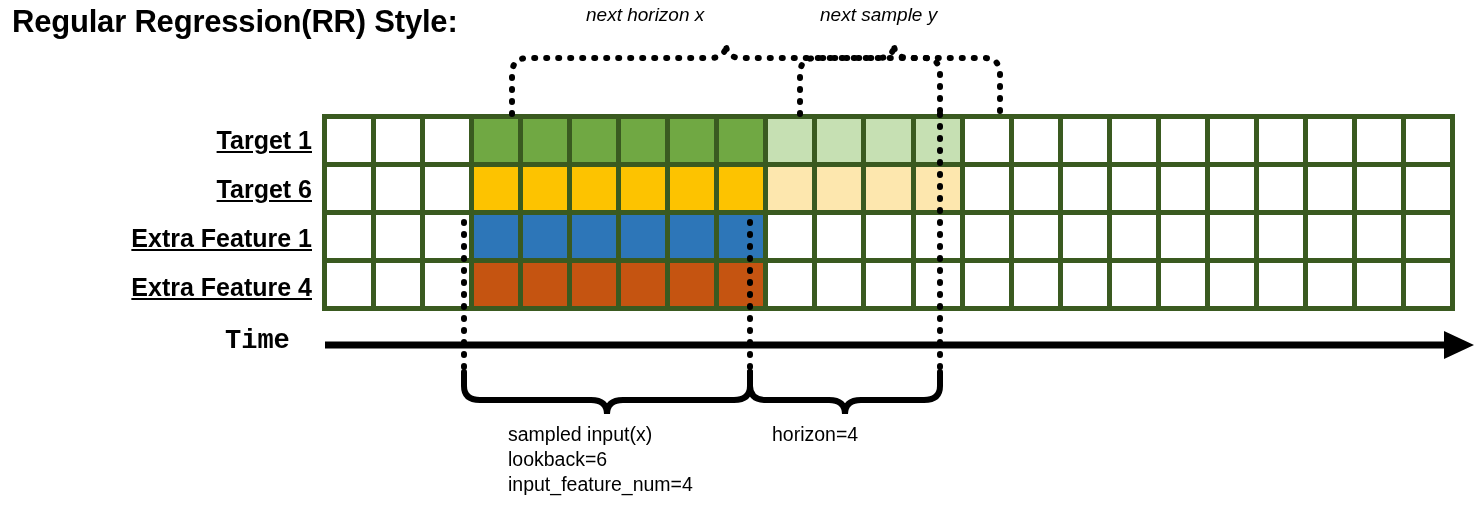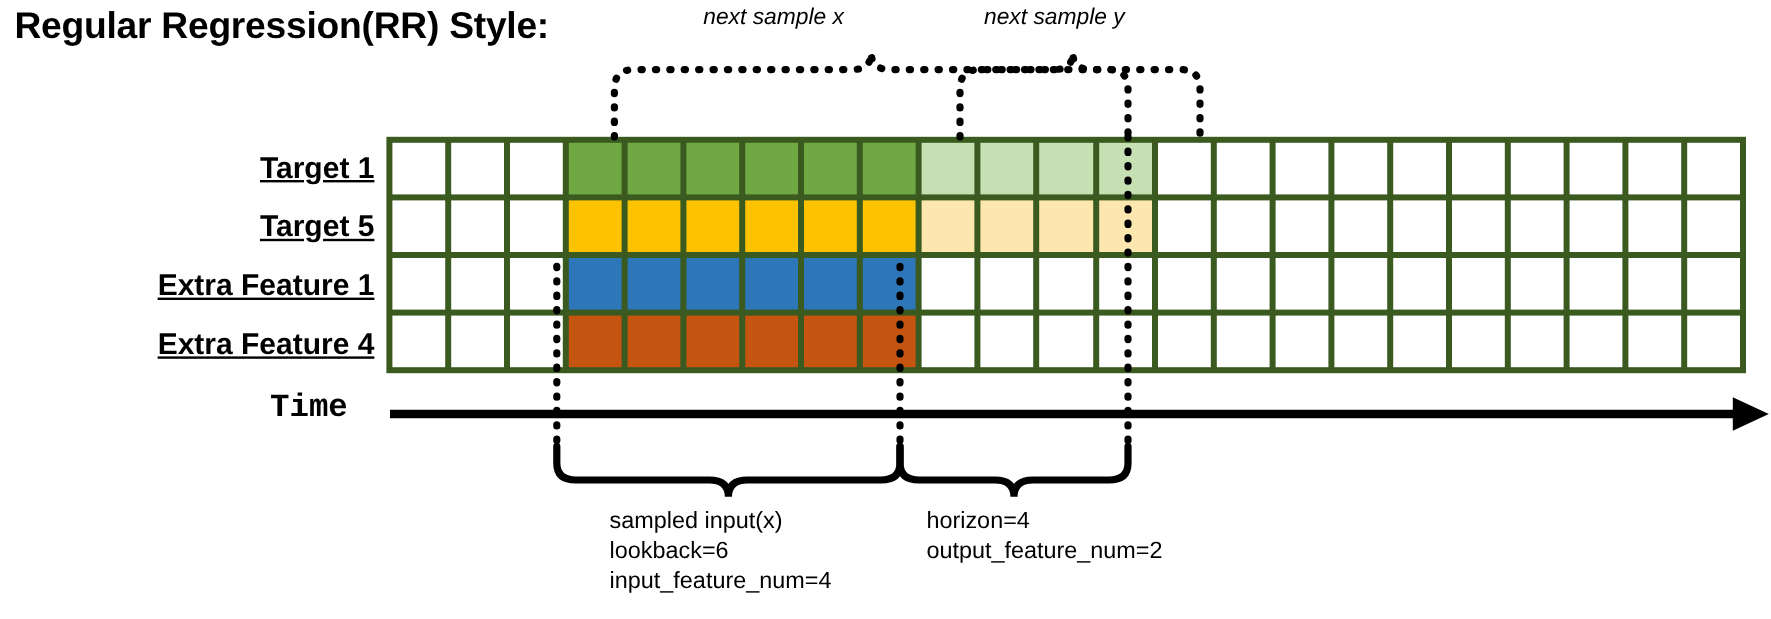--- a/index.html
+++ b/index.html
@@ -41,25 +41,25 @@
   svg.overlay{position:absolute;left:0;top:0;width:1476px;height:516px;
               pointer-events:none;}
 </style>
 </head>
 <body>
 
 <div id="stage">
 
   <div class="abs" id="title">Regular Regression(RR) Style:</div>
 
-  <div class="abs top-label" id="lbl-next-x">next sample x</div>
+  <div class="abs top-label" id="lbl-next-x">next horizon x</div>
   <div class="abs top-label" id="lbl-next-y">next sample y</div>
 
   <div class="abs rowlabel" style="top:116px;">Target 1</div>
-  <div class="abs rowlabel" style="top:165px;">Target 5</div>
+  <div class="abs rowlabel" style="top:165px;">Target 6</div>
   <div class="abs rowlabel" style="top:214px;">Extra Feature 1</div>
   <div class="abs rowlabel" style="top:263px;">Extra Feature 4</div>
 
   <div class="abs" id="grid" style="grid-template-columns: repeat(23, 1fr); grid-template-rows: repeat(4, 1fr); background: rgb(58, 90, 32);">
       <div class="cell"></div>
       <div class="cell"></div>
       <div class="cell"></div>
       <div class="cell" style="background: rgb(112, 168, 67);"></div>
       <div class="cell" style="background: rgb(112, 168, 67);"></div>
       <div class="cell" style="background: rgb(112, 168, 67);"></div>
@@ -153,21 +153,20 @@
 
   <div class="abs" id="lbl-time">Time</div>
 
   <div class="abs botblock" id="bot-x">
     <div>sampled input(x)</div>
     <div>lookback=6</div>
     <div>input_feature_num=4</div>
   </div>
   <div class="abs botblock" id="bot-y">
     <div>horizon=4</div>
-    <div>output_feature_num=2</div>
   </div>
 
   <svg class="overlay" viewBox="0 0 1476 516">
 
     <path d="M 512,114 L 512,74 Q 512,58 528,58 L 710,58 Q 726,58 726,44
              Q 726,58 742,58 L 924,58 Q 940,58 940,74 L 940,114" fill="none" stroke="#000" stroke-width="6" stroke-linecap="round" stroke-dasharray="1 11"></path>
 
     <path d="M 800,114 L 800,74 Q 800,58 816,58 L 878,58 Q 894,58 894,44
              Q 894,58 910,58 L 984,58 Q 1000,58 1000,74 L 1000,114" fill="none" stroke="#000" stroke-width="6" stroke-linecap="round" stroke-dasharray="1 11"></path>
 

